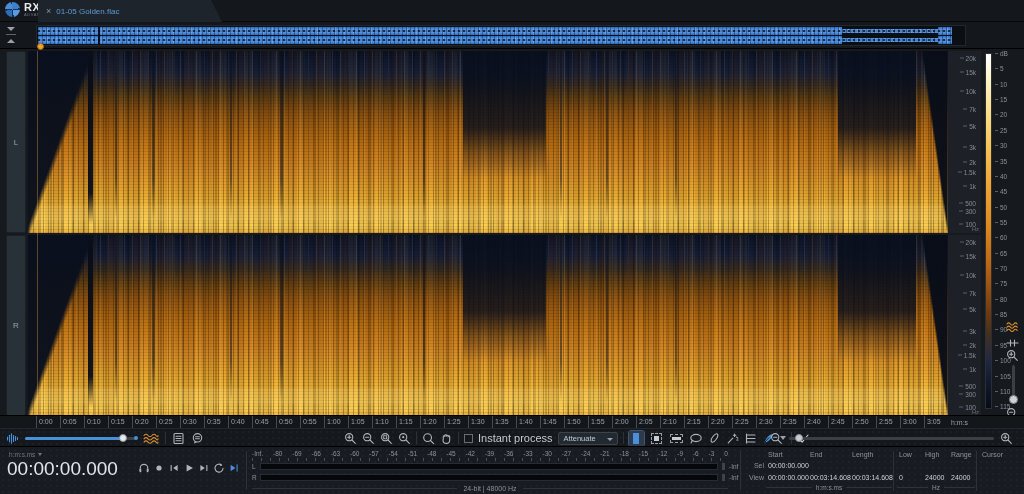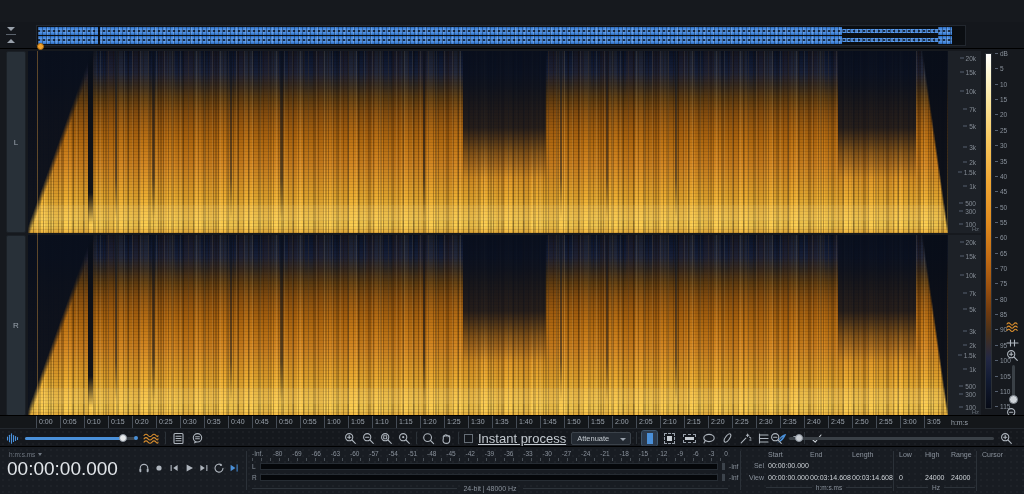--- a/index.html
+++ b/index.html
@@ -105,21 +105,21 @@
   .icn{display:block;} .icn svg{display:block;}
   svg .s{fill:none;stroke:currentColor;stroke-width:1.1;stroke-linecap:round;stroke-linejoin:round;}
   svg .f{fill:currentColor;stroke:none;}
   .sep{width:1px;height:12px;background:#2c3238;}
   .hslider{position:relative;width:112px;height:12px;}
   .hslider .tr{position:absolute;left:0;top:5px;width:100%;height:3px;background:#3a4046;border-radius:2px;}
   .hslider .fill{position:absolute;left:0;top:5px;height:3px;background:#4a90d9;border-radius:2px;}
   .hslider .kn{position:absolute;top:2px;width:8px;height:8px;border-radius:50%;background:#e8eaec;border:1px solid #8a929c;}
   .hslider .dot{position:absolute;top:4px;width:4px;height:4px;border-radius:50%;background:#4a90d9;}
   .chk{width:9px;height:9px;border:1px solid #656d76;background:#14171c;}
-  .tb-label{font-size:13px;color:#c3c9cf;text-decoration:underline;}
+  .tb-label{font-size:11px;color:#c3c9cf;}
   .dd{position:relative;height:13px;min-width:60px;background:#232931;border:1px solid #3b424a;border-radius:2px;
     font-size:7.5px;color:#c3c9cf;line-height:11px;padding:0 14px 0 5px;}
   .dd::after{content:"";position:absolute;right:4px;top:5px;border-left:3px solid transparent;border-right:3px solid transparent;border-top:3.5px solid #98a0aa;}
   .tool{display:flex;align-items:center;justify-content:center;width:15px;height:15px;border-radius:2px;}
   .tool.active{background:#2c3a4c;outline:1px solid #3d5様;outline:1px solid #3d566e;}
   .tsel-bar{width:6px;height:11px;background:#4a90d9;}
   .tfsel{width:11px;height:11px;border:1px dashed #98a0aa;position:relative;}
   .tfsel i{position:absolute;left:2px;top:2px;width:5px;height:5px;background:#c6ccd2;}
   .fsel{width:13px;height:9px;border:1px dashed #98a0aa;position:relative;}
   .fsel i{position:absolute;left:1px;top:2px;width:9px;height:3px;background:#c6ccd2;}
@@ -149,20 +149,33 @@
   .selpanel .val{position:absolute;color:#ced3d8;}
   .sp-sep{position:absolute;top:4px;bottom:4px;width:1px;background:#2b3138;}
   .sp-unit{position:absolute;top:37px;display:flex;align-items:center;gap:4px;font-size:6.5px;color:#8a929c;}
   .sp-unit::before,.sp-unit::after{content:"";flex:1;height:1px;background:#2d333a;}
 </style>
 </head>
 <body>
 
 <div class="screen">
 
+  <div class="titlebar">
+    <div class="logo">
+      <div class="logo-orb"></div>
+      <div>
+        <div class="logo-rx">RX</div>
+        <div class="logo-sub">ADVANCED</div>
+      </div>
+    </div>
+    <div class="tabband">
+      <span class="tab-close">×</span>
+      <span class="tab-title">01-05 Golden.flac</span>
+    </div>
+  </div>
 
   <div class="overviewrow">
     <div class="collapse-ic">
         <i class="t"></i>
         <i class="m"></i>
         <i class="b"></i>
       </div>
     <div class="overview">
       <div class="lane lane1">
         <div class="core"></div>

